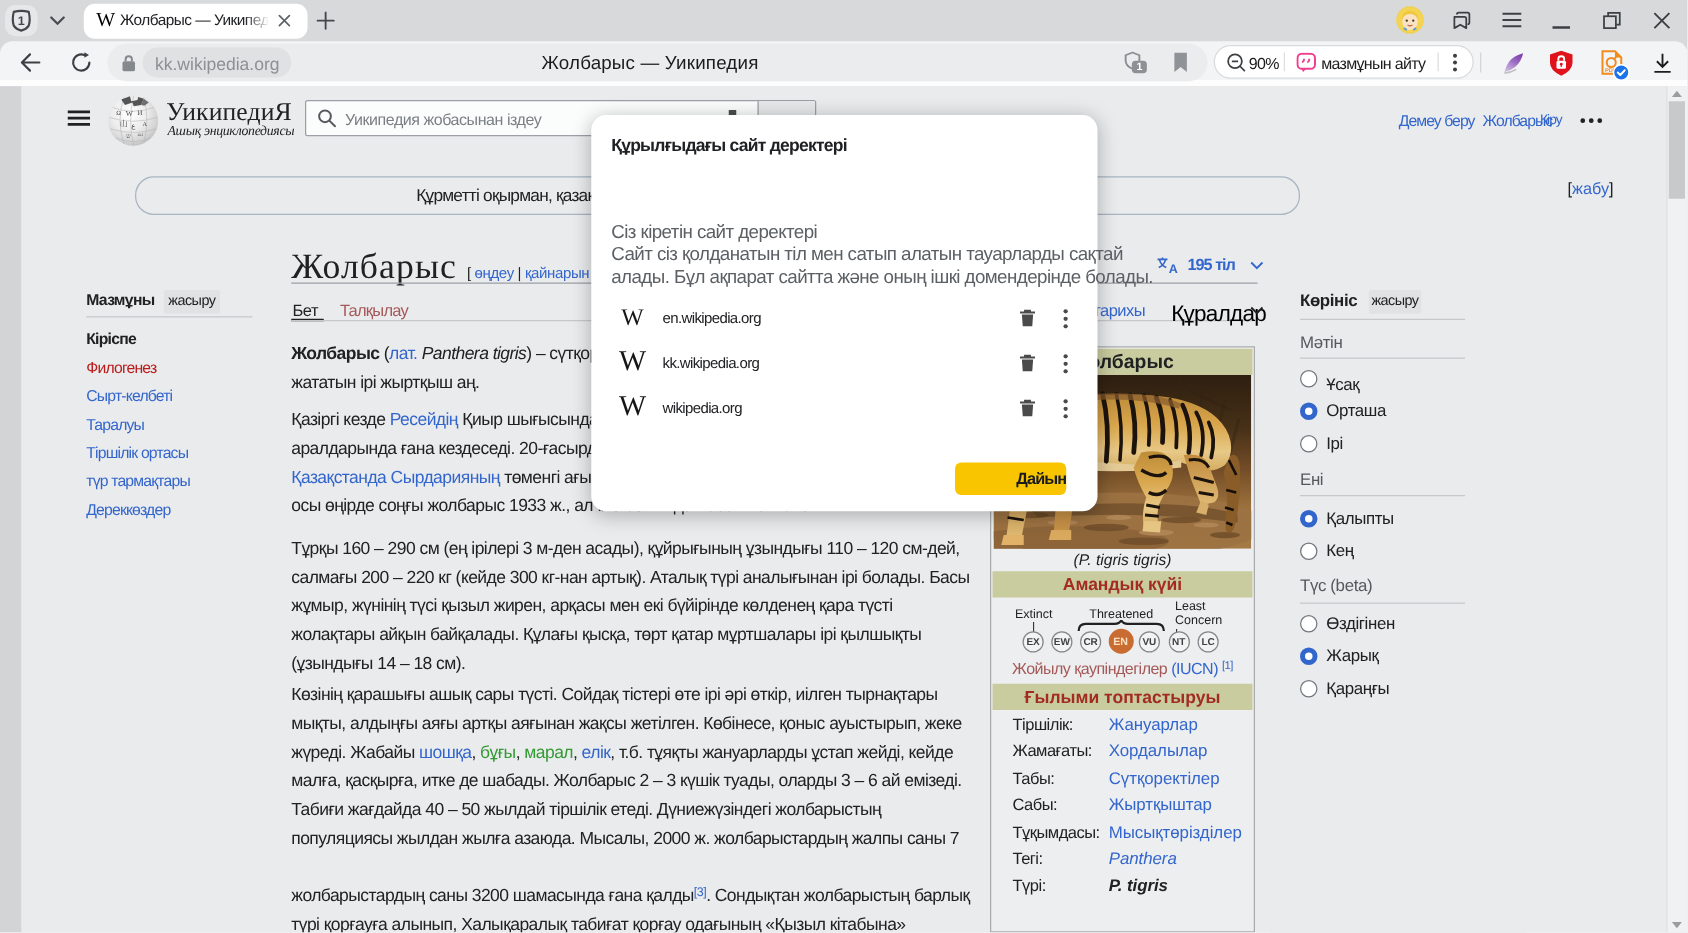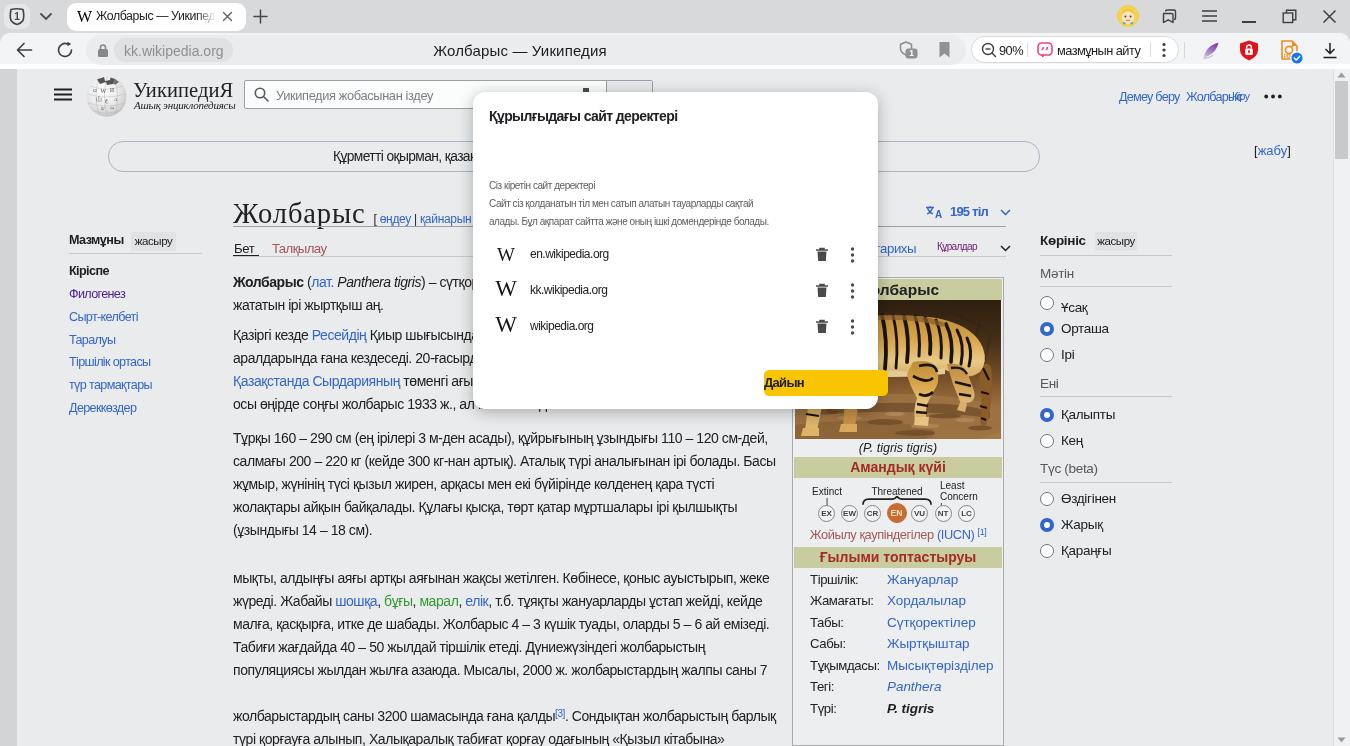--- a/index.html
+++ b/index.html
@@ -193,21 +193,21 @@
     </svg>
 
 <div class="a" style="left:108px;top:141px;width:932px;height:31px;border:1px solid #a8b5c2;border-radius:15px"></div>
 <div class="a" style="left:333px;top:149px;font-size:13.8px;letter-spacing:-0.6px;color:#202122;white-space:nowrap">Құрметті оқырман, қазақ Уикипедиясының дамуына өз үлесіңізді қосыңыз!</div>
 <div class="a" style="left:1254px;top:143px;font-size:13px;color:#202122">[<span style="color:#3366cc">жабу</span>]</div>
 
 <div class="a" style="left:69px;top:233px;font-size:12.6px;letter-spacing:-0.55px;font-weight:bold;color:#202122">Мазмұны</div>
 <div class="a" style="left:131px;top:232px;width:45px;height:19px;background:#e0e2e4;border-radius:2px;text-align:center;font-size:11.5px;letter-spacing:-0.4px;color:#202122;line-height:19px">жасыру</div>
 <div class="a" style="left:69px;top:253px;width:133px;height:1px;background:#c6c8ca"></div>
 <div class="a" style="left:69px;top:264px;font-size:12.6px;letter-spacing:-0.6px;font-weight:bold;color:#202122">Кіріспе</div>
-<div class="a" style="left:69px;top:287px;font-size:12.6px;letter-spacing:-0.65px;color:#4c1d95">Филогенез</div>
+<div class="a" style="left:69px;top:287px;font-size:12.6px;letter-spacing:-0.65px;color:#b91c1c">Филогенез</div>
 <div class="a" style="left:69px;top:310px;font-size:12.6px;letter-spacing:-0.65px;color:#3366cc">Сырт-келбеті</div>
 <div class="a" style="left:69px;top:333px;font-size:12.6px;letter-spacing:-0.65px;color:#3366cc">Таралуы</div>
 <div class="a" style="left:69px;top:355px;font-size:12.6px;letter-spacing:-0.65px;color:#3366cc">Тіршілік ортасы</div>
 <div class="a" style="left:69px;top:378px;font-size:12.6px;letter-spacing:-0.65px;color:#3366cc">түр тармақтары</div>
 <div class="a" style="left:69px;top:401px;font-size:12.6px;letter-spacing:-0.65px;color:#3366cc">Дереккөздер</div>
 
 <div class="a" style="left:233px;top:198px;font-family:'Liberation Serif',serif;font-size:28.5px;letter-spacing:0.9px;color:#202122">Жолбарыс <span style="font-family:'Liberation Sans';font-size:12px;letter-spacing:-0.3px;color:#202122">[ <span style="color:#3366cc">өңдеу</span> | <span style="color:#3366cc">қайнарын өңдеу</span> ]</span></div>
 <div class="a" style="left:233px;top:226px;width:773px;height:1px;background:#9aa0a6"></div>
 
 <svg class="a" style="left:925px;top:205px" width="20" height="14" viewBox="0 0 20 14">
@@ -219,39 +219,40 @@
 <div class="a" style="left:950px;top:204px;font-size:13px;letter-spacing:-0.8px;font-weight:bold;color:#3366cc">195 тіл</div>
 <svg class="a" style="left:1000px;top:209px" width="11" height="7" viewBox="0 0 11 7">
       <path d="M1 1 L5.5 5.5 L10 1" fill="none" stroke="#3366cc" stroke-width="1.5"></path>
     </svg>
 
 <div class="a" style="left:234px;top:241px;font-size:13.2px;letter-spacing:-0.4px;color:#202122">Бет</div>
 <div class="a" style="left:233px;top:255px;width:26px;height:2px;background:#202122"></div>
 <div class="a" style="left:272px;top:241px;font-size:13.2px;letter-spacing:-0.6px;color:#a55858">Талқылау</div>
 <div class="a" style="left:233px;top:256px;width:773px;height:1px;background:#c6c8ca"></div>
 <div class="a" style="left:868px;top:241px;font-size:13.2px;letter-spacing:-0.4px;color:#3366cc">/ тарихы</div>
-<div class="a" style="left:937px;top:241px;font-size:10px;letter-spacing:-0.6px;color:#701a75">Құралдар</div>
+<div class="a" style="left:937px;top:241px;font-size:18px;letter-spacing:-0.6px;color:#000000">Құралдар</div>
 <svg class="a" style="left:1000px;top:245px" width="11" height="7" viewBox="0 0 11 7">
       <path d="M1 1 L5.5 5.5 L10 1" fill="none" stroke="#202122" stroke-width="1.5"></path>
     </svg>
 <style>.tl{font-size:14px;letter-spacing:-0.44px;line-height:23px;color:#202122;white-space:nowrap}</style>
 <div class="a tl" style="left:233px;top:270.5px"><b>Жолбарыс</b> (<span style="color:#3366cc">лат.</span> <i>Panthera tigris</i>) – сүтқоректілердің <span style="color:#3366cc">мысық</span> тұқымдасына</div>
 <div class="a tl" style="left:233px;top:293.5px">жататын ірі жыртқыш аң.</div>
 <div class="a tl" style="left:233px;top:323.5px">Қазіргі кезде <span style="color:#3366cc">Ресейдің</span> Қиыр шығысында, <span style="color:#3366cc">Қытайда</span>, <span style="color:#3366cc">Үндістанда</span>, <span style="color:#3366cc">Ява</span>, <span style="color:#3366cc">Бали</span></div>
 <div class="a tl" style="left:233px;top:346.5px">аралдарында ғана кездеседі. 20-ғасырдың 50-жылдарына дейін Орта Азияда,</div>
 <div class="a tl" style="left:233px;top:369.5px"><span style="color:#3366cc">Қазақстанда Сырдарияның</span> төменгі ағысында, Іле өзенінің бойында мекендеген,</div>
 <div class="a tl" style="left:233px;top:392.5px">осы өңірде соңғы жолбарыс 1933 ж., ал Іле бойында 1939 ж. атылған.</div>
 <div class="a tl" style="left:233px;top:426.5px">Тұрқы 160 – 290 см (ең ірілері 3 м-ден асады), құйрығының ұзындығы 110 – 120 см-дей,</div>
 <div class="a tl" style="left:233px;top:449.5px">салмағы 200 – 220 кг (кейде 300 кг-нан артық). Аталық түрі аналығынан ірі болады. Басы</div>
 <div class="a tl" style="left:233px;top:472.5px">жұмыр, жүнінің түсі қызыл жирен, арқасы мен екі бүйірінде көлденең қара түсті</div>
 <div class="a tl" style="left:233px;top:495.5px">жолақтары айқын байқалады. Құлағы қысқа, төрт қатар мұртшалары ірі қылшықты</div>
 <div class="a tl" style="left:233px;top:518.5px">(ұзындығы 14 – 18 см).</div>
+<div class="a tl" style="left:233px;top:543.5px">Көзінің қарашығы ашық сары түсті. Сойдақ тістері өте ірі әрі өткір, иілген тырнақтары</div>
 <div class="a tl" style="left:233px;top:566.5px">мықты, алдыңғы аяғы артқы аяғынан жақсы жетілген. Көбінесе, қоныс ауыстырып, жеке</div>
 <div class="a tl" style="left:233px;top:589.5px">жүреді. Жабайы <span style="color:#3366cc">шошқа</span>, <span style="color:#339933">бұғы</span>, <span style="color:#339933">марал</span>, <span style="color:#3366cc">елік</span>, т.б. тұяқты жануарларды ұстап жейді, кейде</div>
-<div class="a tl" style="left:233px;top:612.5px">малға, қасқырға, итке де шабады. Жолбарыс 4 – 3 күшік туады, оларды 5 – 6 ай емізеді.</div>
+<div class="a tl" style="left:233px;top:612.5px">малға, қасқырға, итке де шабады. Жолбарыс 2 – 3 күшік туады, оларды 3 – 6 ай емізеді.</div>
 <div class="a tl" style="left:233px;top:635.5px">Табиғи жағдайда 40 – 50 жылдай тіршілік етеді. Дүниежүзіндегі жолбарыстың</div>
 <div class="a tl" style="left:233px;top:658.5px">популяциясы жылдан жылға азаюда. Мысалы, 2000 ж. жолбарыстардың жалпы саны 7</div>
 <div class="a tl" style="left:233px;top:704.5px">жолбарыстардың саны 3200 шамасында ғана қалды<span style="font-size:10px;position:relative;top:-4px;color:#3366cc">[3]</span>. Сондықтан жолбарыстың барлық</div>
 <div class="a tl" style="left:233px;top:727.5px">түрі қорғауға алынып, Халықаралық табиғат қорғау одағының «Қызыл кітабына»</div>
 
 <div class="a" style="left:792px;top:277px;width:212px;height:469px;border:1px solid #a9abad;background:#edeeef"></div>
 <div class="a" style="left:794px;top:279px;width:208px;height:21px;background:#c9cc9f;text-align:center;font-size:15.5px;font-weight:bold;color:#202122;line-height:21px">Жолбарыс</div>
 
 <svg class="a" style="left:795px;top:300px" width="206" height="139" viewBox="0 0 206 139">
 <defs>
@@ -411,21 +412,21 @@
 <svg class="a" style="left:1337px;top:72px" width="9" height="6" viewBox="0 0 9 6">
       <path d="M0.5 5.5 L4.5 0.5 L8.5 5.5 Z" fill="#9a9c9e"></path>
     </svg>
 <div class="a" style="left:1335px;top:81px;width:13px;height:78px;background:#c7c9cb"></div>
 <svg class="a" style="left:1337px;top:737px" width="9" height="6" viewBox="0 0 9 6">
       <path d="M0.5 0.5 L4.5 5.5 L8.5 0.5 Z" fill="#9a9c9e"></path>
     </svg>
 
 <div class="a" style="left:473px;top:92px;width:405px;height:317px;background:#fff;border-radius:12px;box-shadow:0 3px 16px rgba(0,0,0,0.28)"></div>
 <div class="a" style="left:489px;top:106px;font-size:14px;line-height:20px;letter-spacing:-0.6px;font-weight:600;color:#202124">Құрылғыдағы сайт деректері</div>
-<div class="a" style="left:489px;top:177px;font-size:10px;line-height:18px;letter-spacing:-0.45px;color:#5c6064">Сіз кіретін сайт деректері<br>Сайт сіз қолданатын тіл мен сатып алатын тауарларды сақтай<br>алады. Бұл ақпарат сайтта және оның ішкі домендерінде болады.</div>
+<div class="a" style="left:489px;top:177px;font-size:15px;line-height:18px;letter-spacing:-0.45px;color:#5c6064">Сіз кіретін сайт деректері<br>Сайт сіз қолданатын тіл мен сатып алатын тауарларды сақтай<br>алады. Бұл ақпарат сайтта және оның ішкі домендерінде болады.</div>
 <style>.wl{position:absolute;left:490px;width:32px;text-align:center;font-family:'Liberation Serif',serif;font-size:23px;color:#161616}.dm{position:absolute;left:530px;font-size:12px;letter-spacing:-0.5px;color:#202124}
 .tr{position:absolute;left:815px}.kb{position:absolute;left:850px}</style>
 <div class="wl" style="top:244px;font-size:19px">W</div>
     <div class="dm" style="top:247px">en.wikipedia.org</div>
 <div class="wl" style="top:276px">W</div>
     <div class="dm" style="top:283px">kk.wikipedia.org</div>
 <div class="wl" style="top:312px">W</div>
     <div class="dm" style="top:319px">wikipedia.org</div>
 <svg class="tr" style="top:247px" width="14" height="15" viewBox="0 0 14 15">
       <path d="M1 3 L13 3 M5 3 L5 1.5 L9 1.5 L9 3" stroke="#4a4a4a" stroke-width="1.5" fill="none"></path>
@@ -447,13 +448,13 @@
 <svg class="kb" style="top:283px" width="5" height="16" viewBox="0 0 5 16">
       <circle cx="2.5" cy="2" r="1.7" fill="#4a4a4a"></circle>
       <circle cx="2.5" cy="8" r="1.7" fill="#4a4a4a"></circle>
       <circle cx="2.5" cy="14" r="1.7" fill="#4a4a4a"></circle>
     </svg>
 <svg class="kb" style="top:319px" width="5" height="16" viewBox="0 0 5 16">
       <circle cx="2.5" cy="2" r="1.7" fill="#4a4a4a"></circle>
       <circle cx="2.5" cy="8" r="1.7" fill="#4a4a4a"></circle>
       <circle cx="2.5" cy="14" r="1.7" fill="#4a4a4a"></circle>
     </svg>
-<div class="a" style="left:764px;top:370px;width:124px;height:26px;background:#f8c500;border-radius:5px;text-align:left;font-size:13px;letter-spacing:-0.7px;font-weight:600;color:#1c1c1e;line-height:26px">Дайын</div>
+<div class="a" style="left:764px;top:370px;width:89px;height:26px;background:#f8c500;border-radius:5px;text-align:right;font-size:13px;letter-spacing:-0.7px;font-weight:600;color:#1c1c1e;line-height:26px">Дайын</div>
 </div>
 </body></html>

